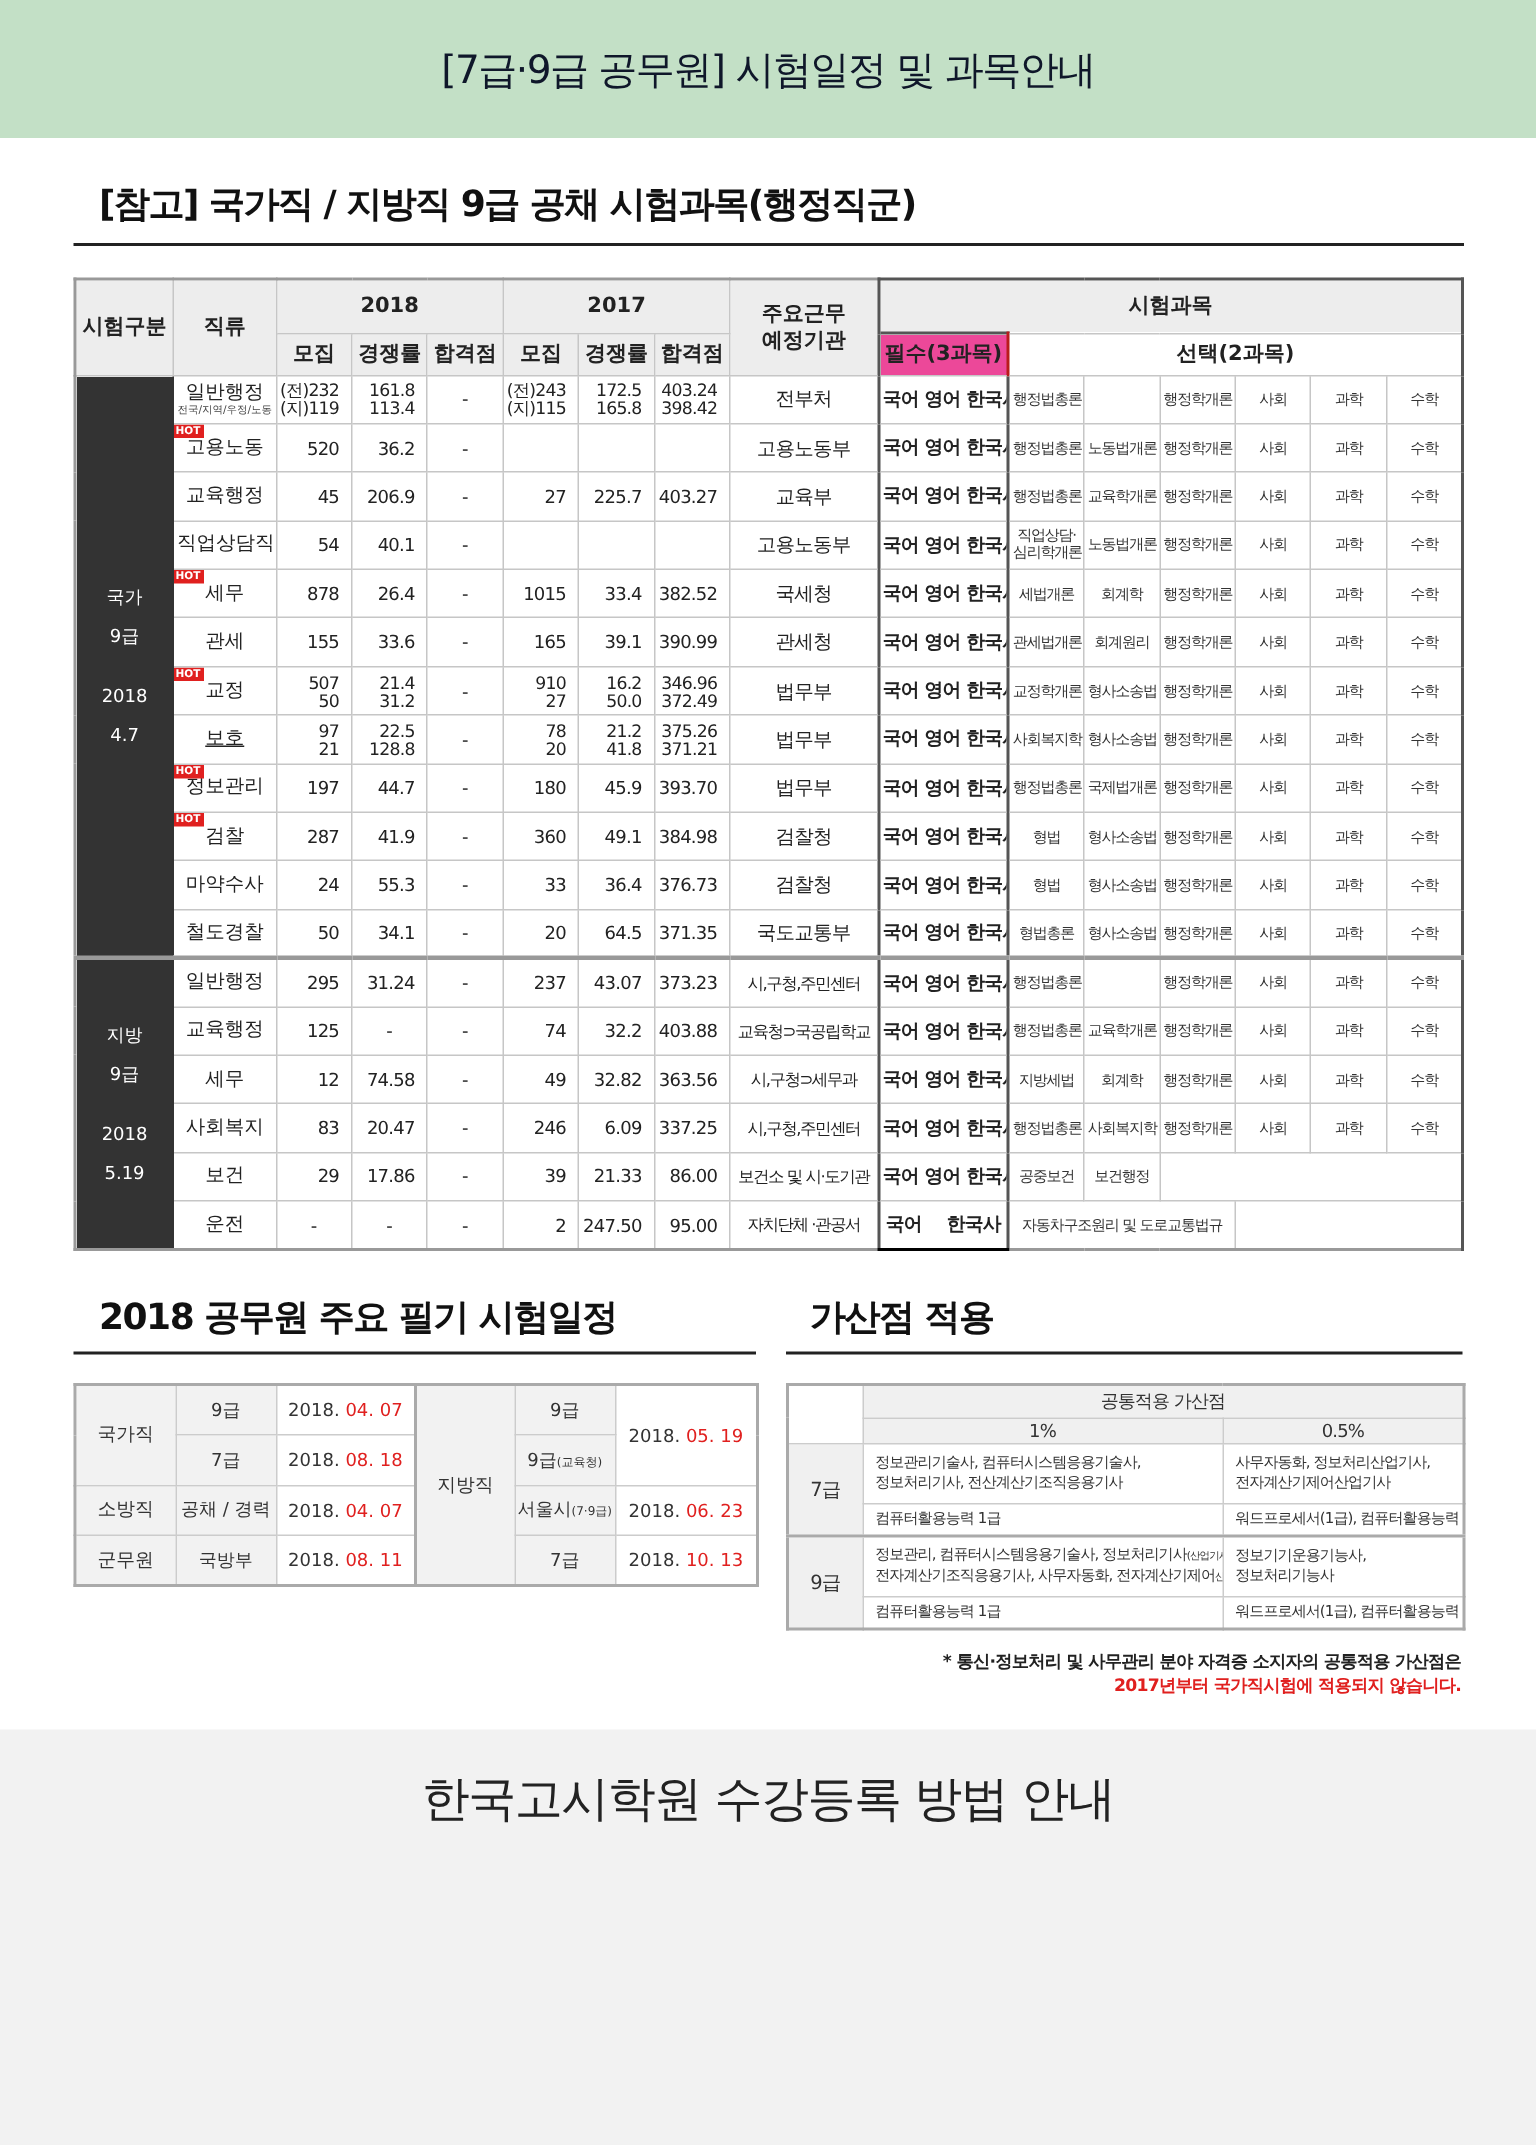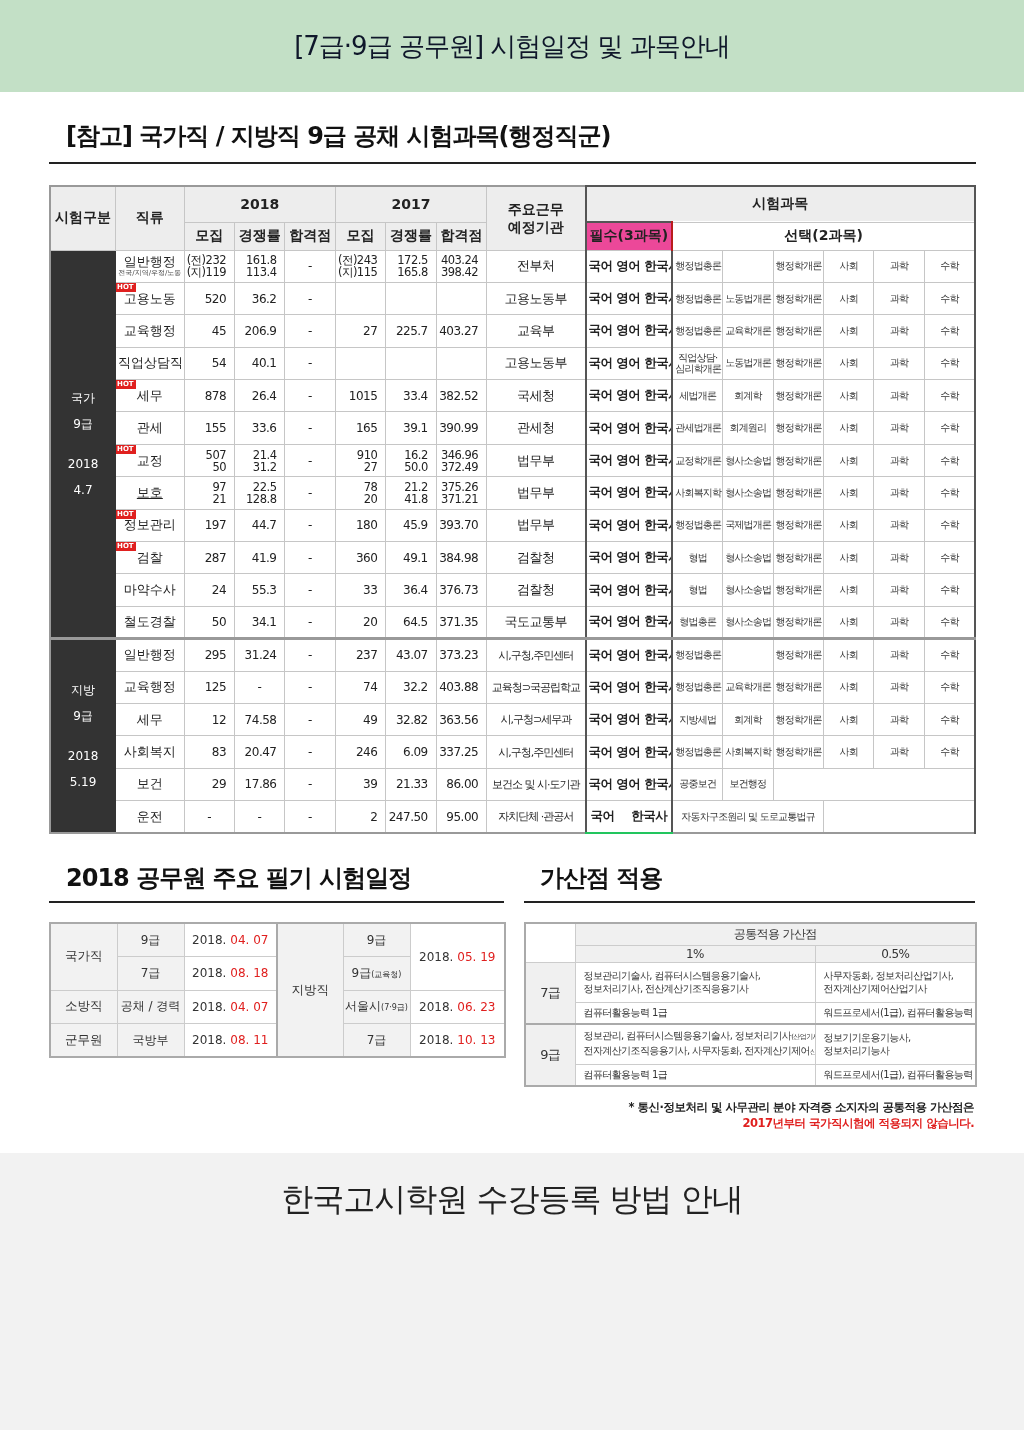--- a/index.html
+++ b/index.html
@@ -24,21 +24,21 @@
   .main td.name .sub { display: block; font-size: 7px; line-height: 8px; color: #444; }
   .main td.name .n1 { display: block; line-height: 14px; }
   .main td.agency { font-size: 13px; letter-spacing: -0.5px; }
   .main td.agency.sm { font-size: 11px; letter-spacing: -1px; }
   .main td.req { font-weight: bold; font-size: 12.5px; border-left: 2px solid #555; border-right: 2px solid #555; letter-spacing: -0.5px; }
   .main td.opt { font-size: 10px; letter-spacing: -0.8px; color: #333; }
   .main td.opt2 { font-size: 10px; line-height: 11px; color: #333; letter-spacing: -0.8px; }
   .main th.req-h { border-left: 2px solid #555; border-right: 2px solid #b91c1c; border-top: 2px solid #555; background: #ec4899; }
   .main th.opt-h { background: #fff; }
   .main th.subject-h { border-left: 2px solid #555; border-top: 2px solid #555; border-right: 2px solid #555; }
-  .main tr:last-child td.req { border-bottom: 2px solid #22c55e; }
+  .main tr:last-child td.req { border-bottom: 2px solid #000000; }
   .main td.group { background: #333; color: #fff; font-weight: normal; font-size: 12px; line-height: 26px; border-color: #333; }
   .main tr.grp-sep td { border-top: 3px solid #999; }
   .hot { position: absolute; left: -1px; top: 0px; background: #e0201f; color: #fff; font-size: 7px; font-weight: bold; padding: 0 2px; line-height: 9px; }
   .underline { text-decoration: underline; }
 
   
   .sched { position: absolute; left: 49px; top: 922px; width: 455px; border: 2px solid #aaa; }
   .sched td { border: 1px solid #ccc; height: 33.5px; font-size: 12px; color: #333; }
   .sched td.gray { background: #f2f2f2; }
   .sched td.lbl { background: #f2f2f2; font-size: 12.5px; }

